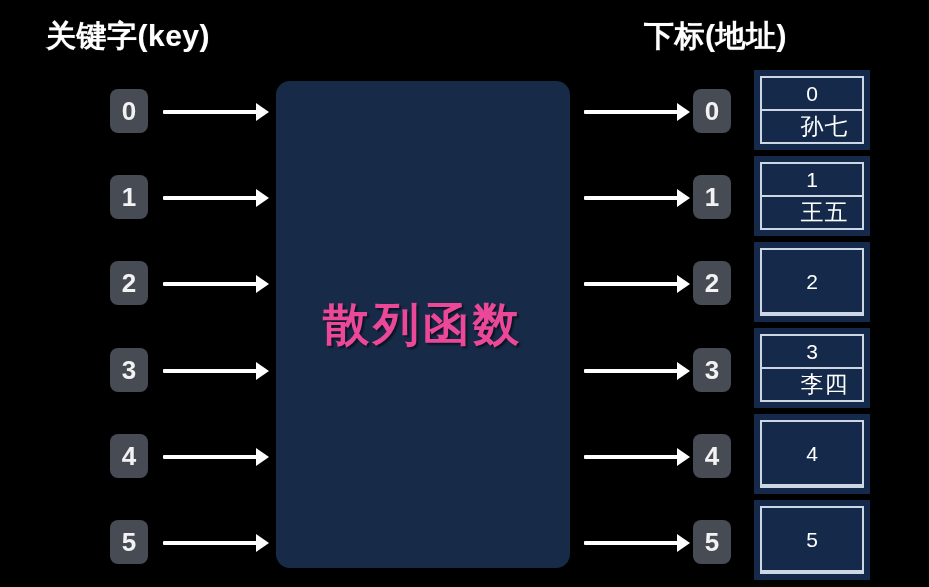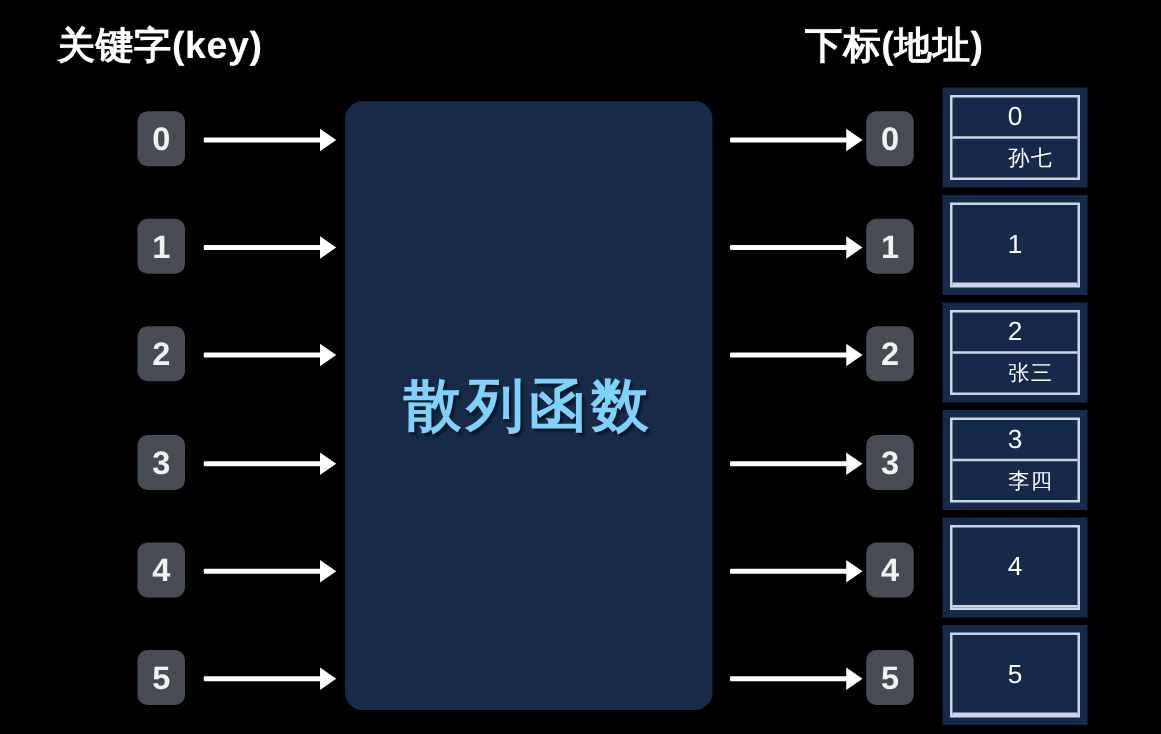--- a/index.html
+++ b/index.html
@@ -77,21 +77,21 @@
     position:absolute;
     left:276px; top:81px;
     width:294px; height:487px;
     background:#172b48;
     border-radius:14px;
     display:flex;
     align-items:center;
     justify-content:center;
   }
   #hash-box-label {
-    color:#7dd3fc;
+    color:#ec4899;
     font-size:46px;
     font-weight:bold;
     letter-spacing:4px;
     text-shadow:2px 2px 2px rgba(0,0,0,0.55);
   }
 
   
   #table {
     position:absolute;
     left:754px; top:70px;
@@ -118,21 +118,21 @@
     align-items:center;
     justify-content:center;
     color:#ffffff;
     line-height:1;
   }
   .slot-index {
     font-size:21px;
     border-bottom:2px solid #cdd6e4;
   }
   .slot-value {
-    font-size:17px;
+    font-size:23px;
     letter-spacing:1px;
     margin-left:25px;
   }
 </style>
 </head>
 <body>
 
 <div id="stage">
 
   <div class="col-header" id="header-index">下标(地址)</div>
@@ -216,26 +216,26 @@
   <div id="table">
       <div class="slot">
         <div class="slot-inner">
           <div class="slot-index">0</div>
           <div class="slot-value">孙七</div>
         </div>
       </div>
       <div class="slot">
         <div class="slot-inner">
           <div class="slot-index">1</div>
+          <div class="slot-value">王五</div>
         </div>
       </div>
       <div class="slot">
         <div class="slot-inner">
           <div class="slot-index">2</div>
-          <div class="slot-value">张三</div>
         </div>
       </div>
       <div class="slot">
         <div class="slot-inner">
           <div class="slot-index">3</div>
           <div class="slot-value">李四</div>
         </div>
       </div>
       <div class="slot">
         <div class="slot-inner">

